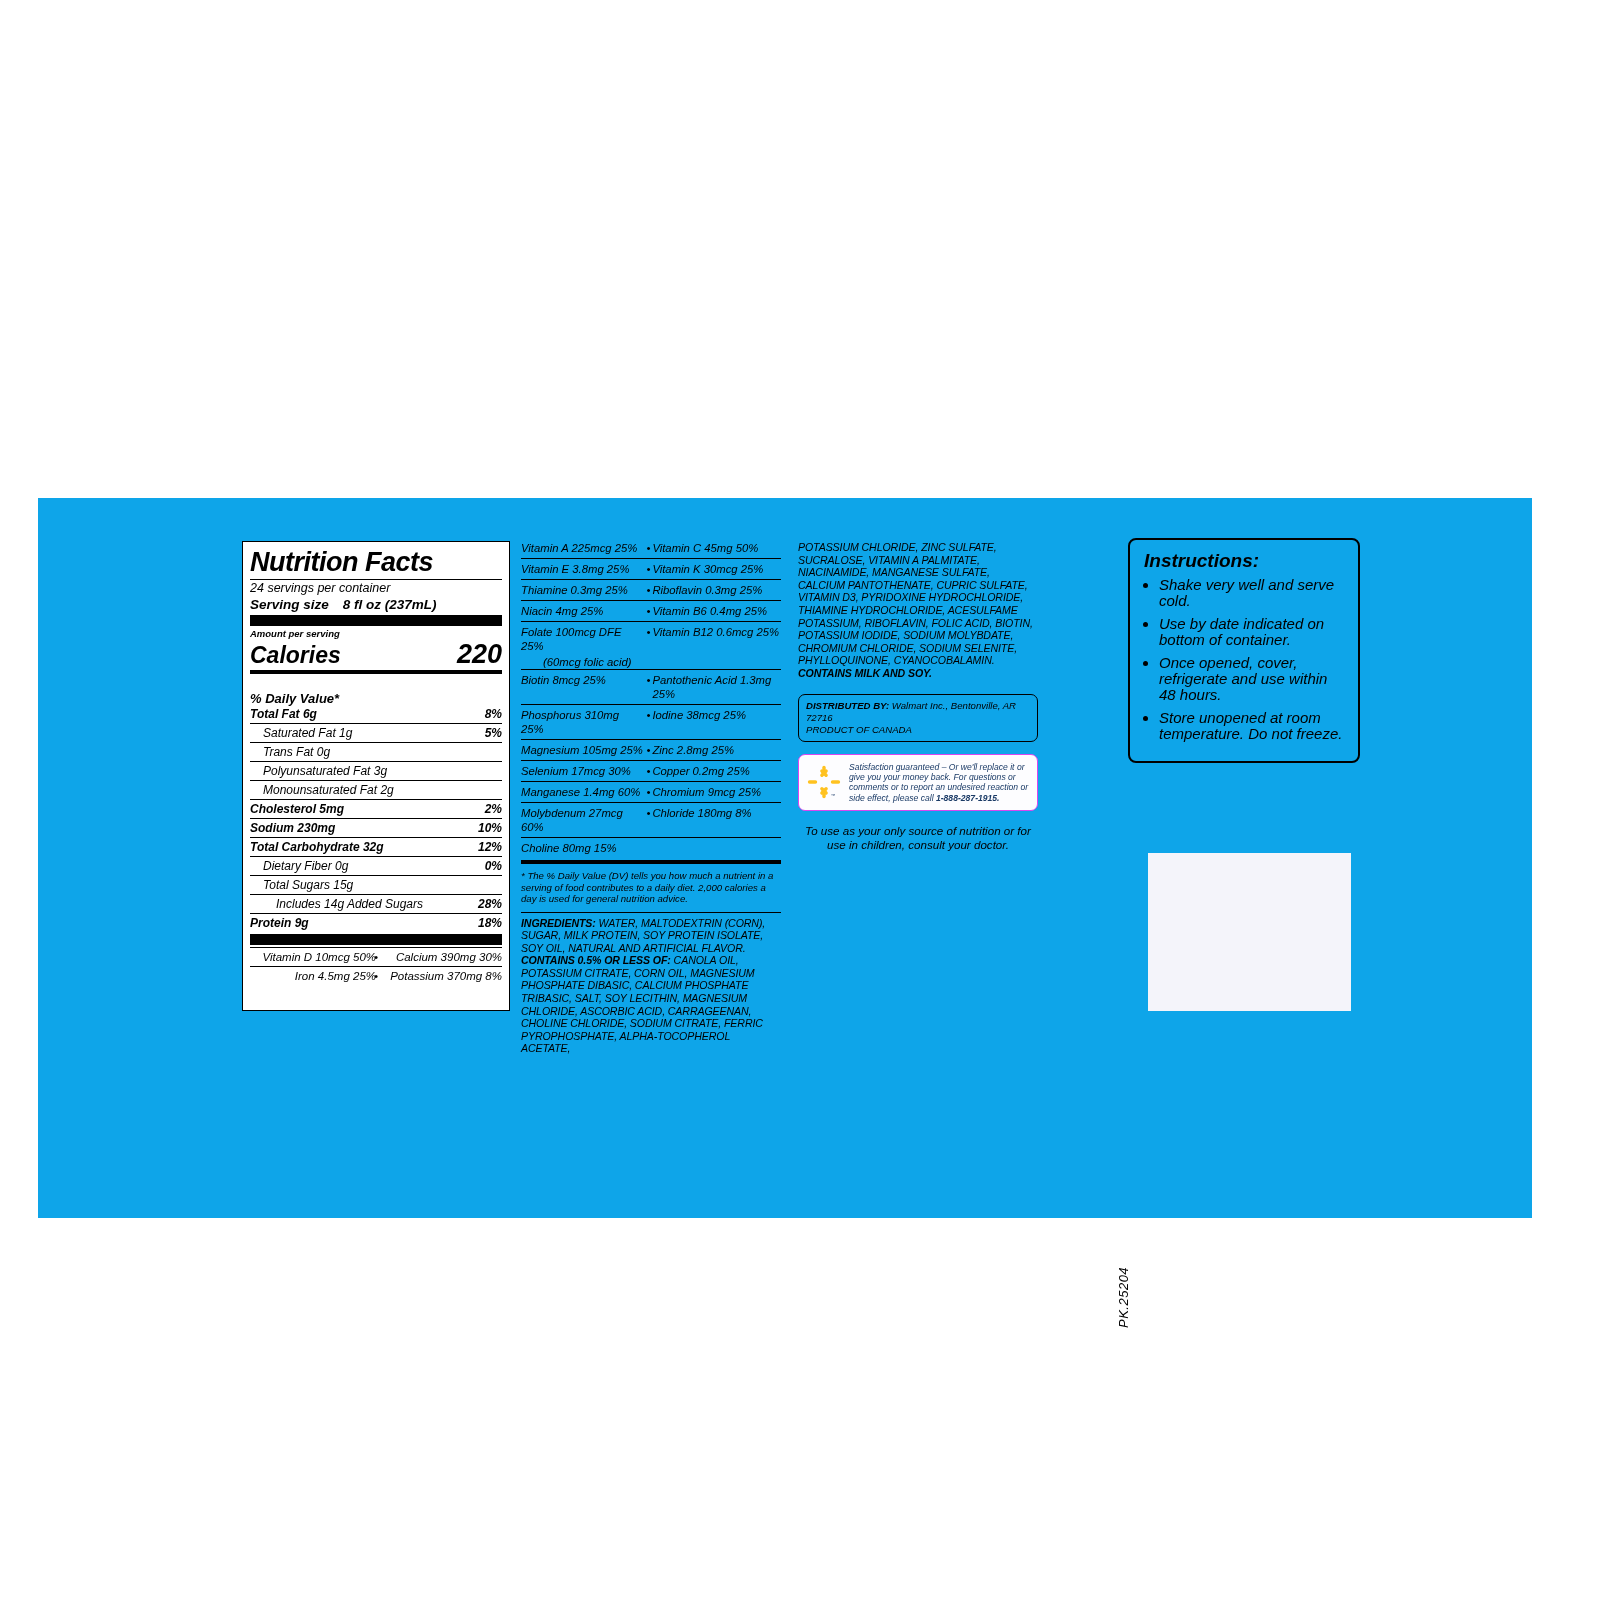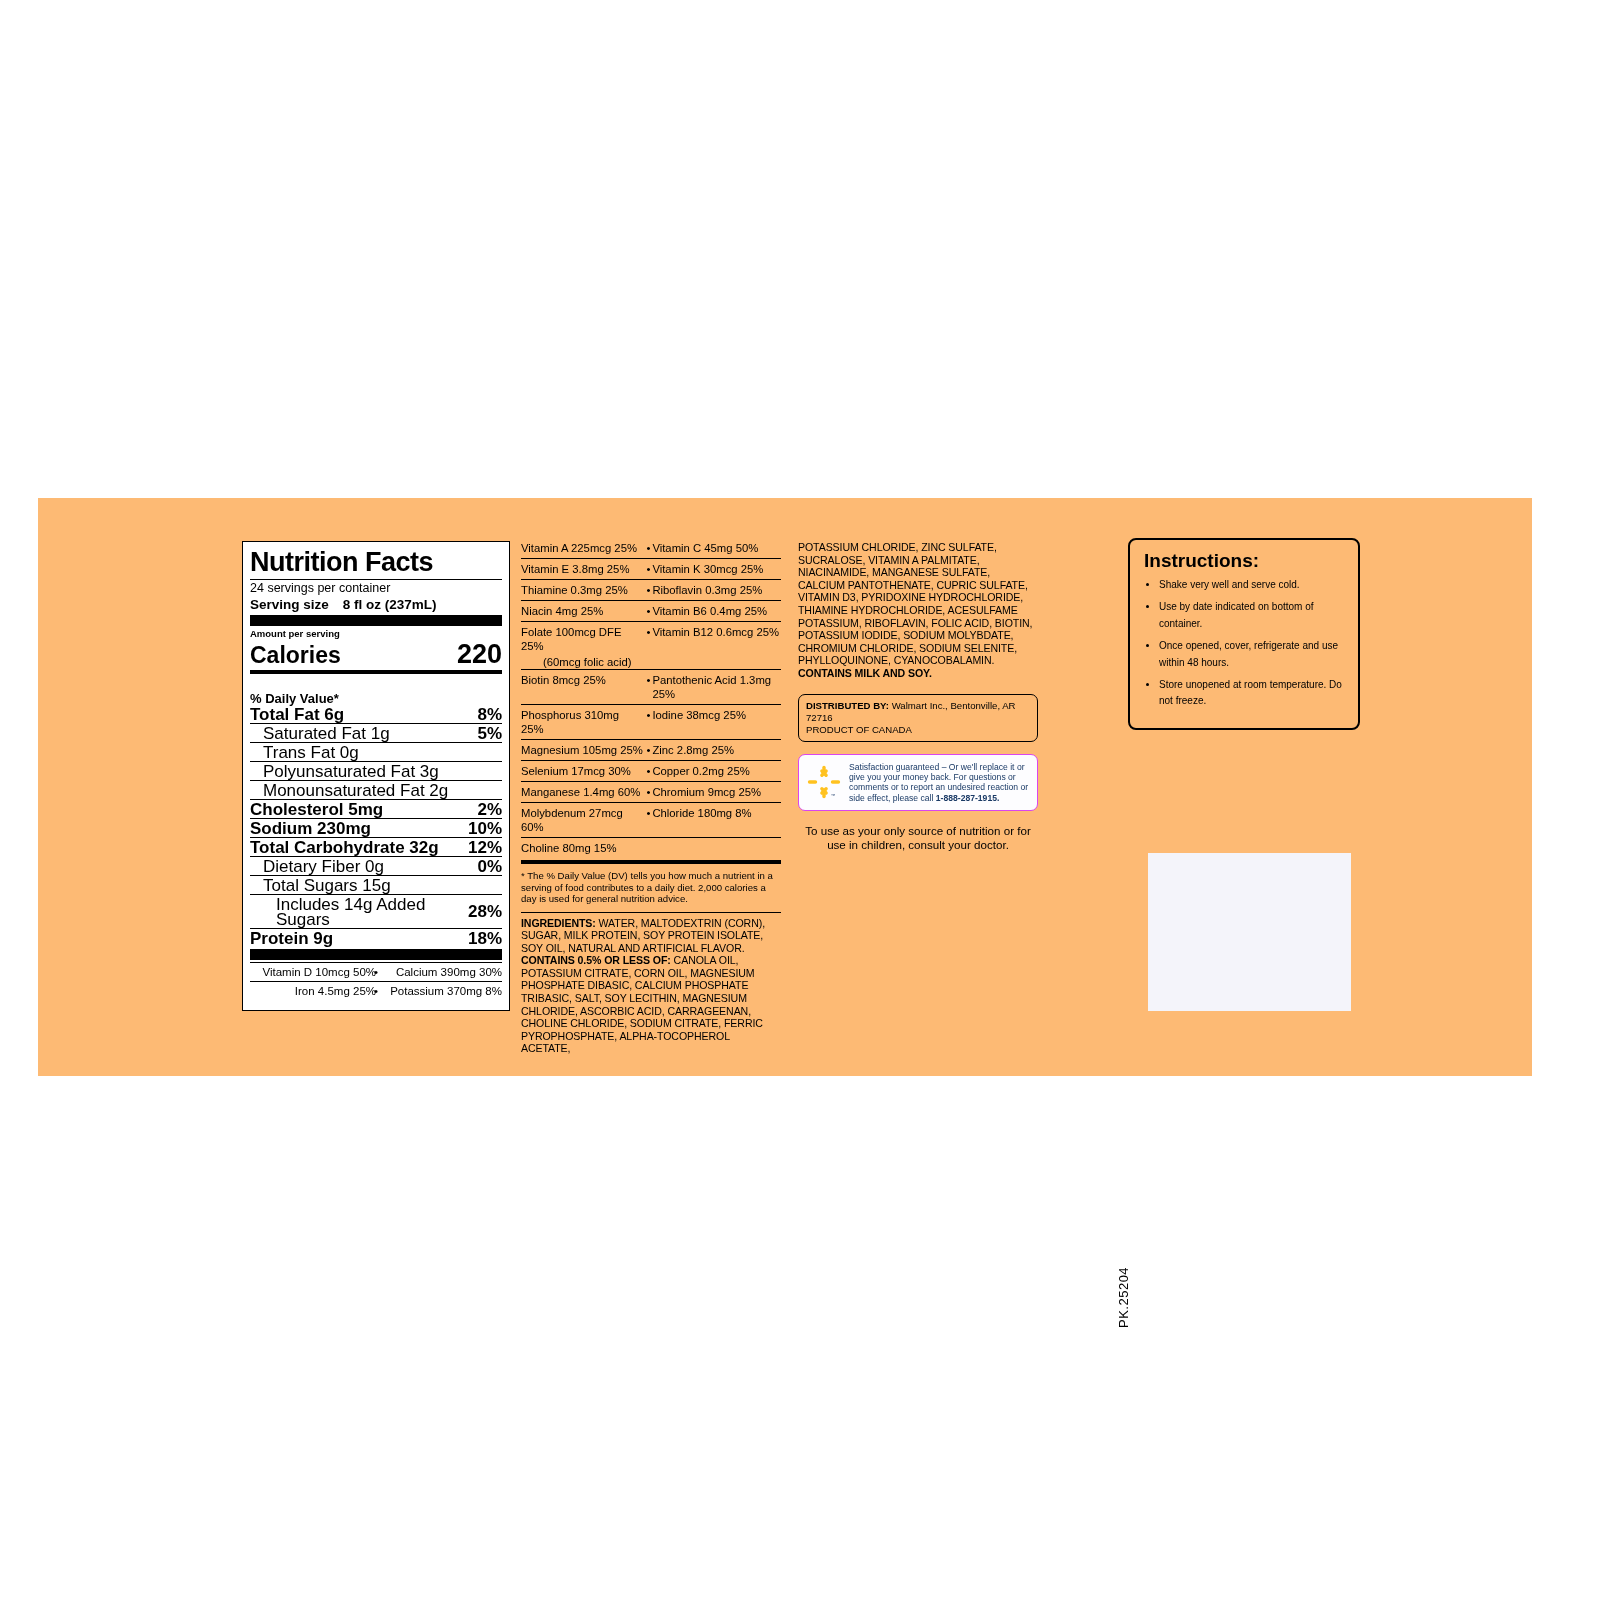--- a/index.html
+++ b/index.html
@@ -1,39 +1,40 @@
 <!DOCTYPE html>
 <html><head>
 <meta charset="utf-8">
 <style>
   html,body{margin:0;padding:0;background:#fff;}
   body{width:1600px;height:1600px;font-family:"Liberation Sans",sans-serif;overflow:hidden;}
   #label{
-    position:absolute;left:38px;top:498px;width:1494px;height:578px;
-    background:#fdba74;
+    position:absolute;left:38px;top:498px;width:1494px;height:720px;
+    background:#0ea5e9;
+    font-style:italic;
   }
   
   .nf{
     position:absolute;left:204px;top:43px;width:268px;height:470px;
     background:#fff;border:1px solid #000;box-sizing:border-box;
     padding:4px 7px 2px 7px;color:#000;
   }
   .nf .title{font-size:27px;font-weight:bold;letter-spacing:-0.5px;line-height:30px;margin:1px 0 2px 0;}
   .nf .rule-thin{border-top:1px solid #000;margin:1px 0;}
   .nf .rule-med{border-top:4px solid #000;margin:2px 0;}
   .nf .rule-thick{border-top:11px solid #000;margin:2px 0;}
   .nf .servings{font-size:12.5px;line-height:15px;}
   .nf .serving-size{font-size:13.5px;font-weight:bold;line-height:17px;display:flex;}
   .nf .serving-size .lbl{margin-right:14px;}
   .nf .amount{font-size:9.5px;font-weight:bold;line-height:12px;}
   .nf .cal-row{display:flex;justify-content:space-between;align-items:flex-end;}
   .nf .cal-label{font-size:23px;font-weight:bold;line-height:26px;}
   .nf .cal-value{font-size:27px;font-weight:bold;line-height:28px;}
   .nf .dv-head{text-align:left;font-size:13px;font-weight:bold;line-height:12px;margin-top:19px;}
-  .nf .row{display:flex;justify-content:space-between;font-size:17px;line-height:15px;padding:1.5px 0;border-top:1px solid #000;align-items:center;}
+  .nf .row{display:flex;justify-content:space-between;font-size:12px;line-height:15px;padding:1.5px 0;border-top:1px solid #000;align-items:center;}
   .nf .row:first-of-type{border-top:none;}
   .nf .row .n{}
   .nf .row .v{font-weight:bold;}
   .nf .b{font-weight:bold;}
   .nf .ind1{padding-left:13px;}
   .nf .ind2{padding-left:26px;}
   .vitrow{display:flex;font-size:11.5px;line-height:14px;padding:2px 0;border-top:1px solid #000;text-align:right;}
   .vitrow .c1{width:50%;}
   .vitrow .c2{width:50%;position:relative;padding-left:10px;box-sizing:border-box;}
   .vitrow .c2:before{content:"•";position:absolute;left:-2px;top:0;}
@@ -58,21 +59,21 @@
   .spark{width:34px;height:34px;flex:0 0 34px;position:relative;}
   .usenote{margin-top:13px;font-size:11.6px;line-height:14px;text-align:center;}
   
   .instructions{
     position:absolute;left:1090px;top:40px;width:232px;
     border:2px solid #000;border-radius:8px;padding:10px 14px 12px 14px;
     box-sizing:border-box;color:#000;
   }
   .instructions h2{font-size:19px;margin:0 0 5px 0;line-height:22px;}
   .instructions ul{margin:0;padding-left:15px;}
-  .instructions li{font-size:10px;line-height:16.4px;margin-bottom:6px;}
+  .instructions li{font-size:15px;line-height:16.4px;margin-bottom:6px;}
   .pkcode{
     position:absolute;left:1078px;top:830px;
     transform:rotate(-90deg);transform-origin:left top;
     font-size:13px;letter-spacing:0.5px;color:#000;white-space:nowrap;
   }
   .whitebox{position:absolute;left:1110px;top:355px;width:203px;height:158px;background:#f4f4fa;}
 </style>
 </head>
 <body>
 

